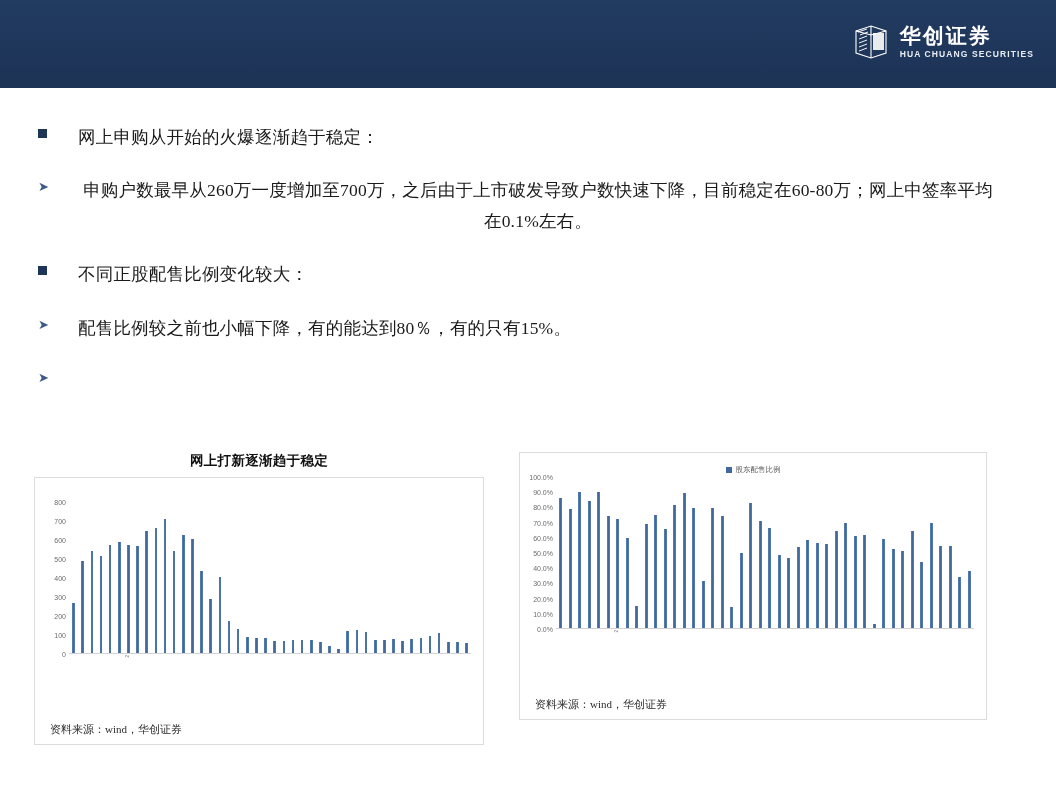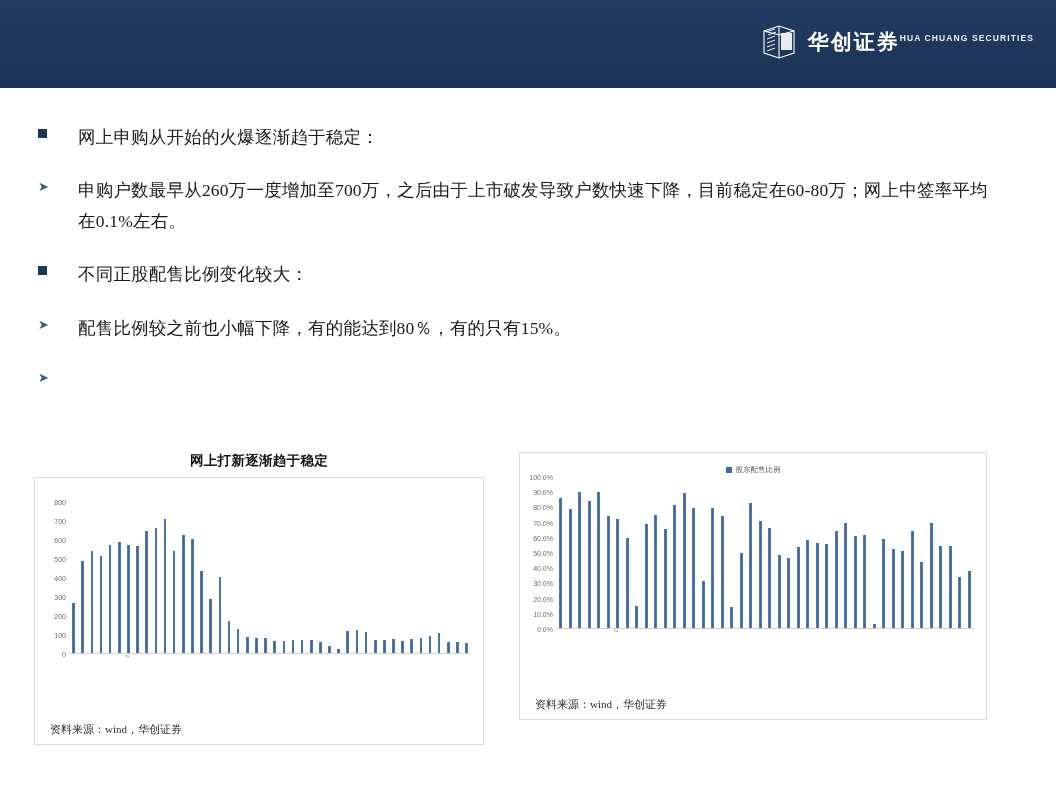--- a/index.html
+++ b/index.html
@@ -40,21 +40,21 @@
   }
 
   .brand {
     position: absolute;
     right: 22px; top: 22px;
     display: flex;
     align-items: center;
     gap: 9px;
   }
   .brand-mark { width: 40px; height: 40px; display:block; }
-  .brand-text { display: flex; flex-direction: row; align-items: flex-start; }
+  .brand-text { display: flex; flex-direction: column; align-items: flex-start; }
   .brand-cn {
     color: #ffffff;
     font-size: 21px;
     font-weight: bold;
     letter-spacing: 2px;
     line-height: 1.05;
   }
   .brand-en {
     color: #e8edf5;
     font-size: 8.5px;
@@ -93,20 +93,21 @@
     font-size: 13px;
     line-height: 1;
     transform: translateY(-1px);
   }
   .bullet-text {
     font-size: 17.5px;
     color: #1a1a1a;
     line-height: 1.78;
     font-family: "Liberation Serif", "DejaVu Serif", serif;
     letter-spacing: 0.2px;
+    text-align: center;
   }
 
   
   .chart-panel { position: absolute; }
   .chart-panel.left  { left: 34px;  top: 452px; width: 450px; }
   .chart-panel.right { left: 519px; top: 452px; width: 468px; }
 
   .chart-title {
     text-align: center;
     font-size: 13.5px;

